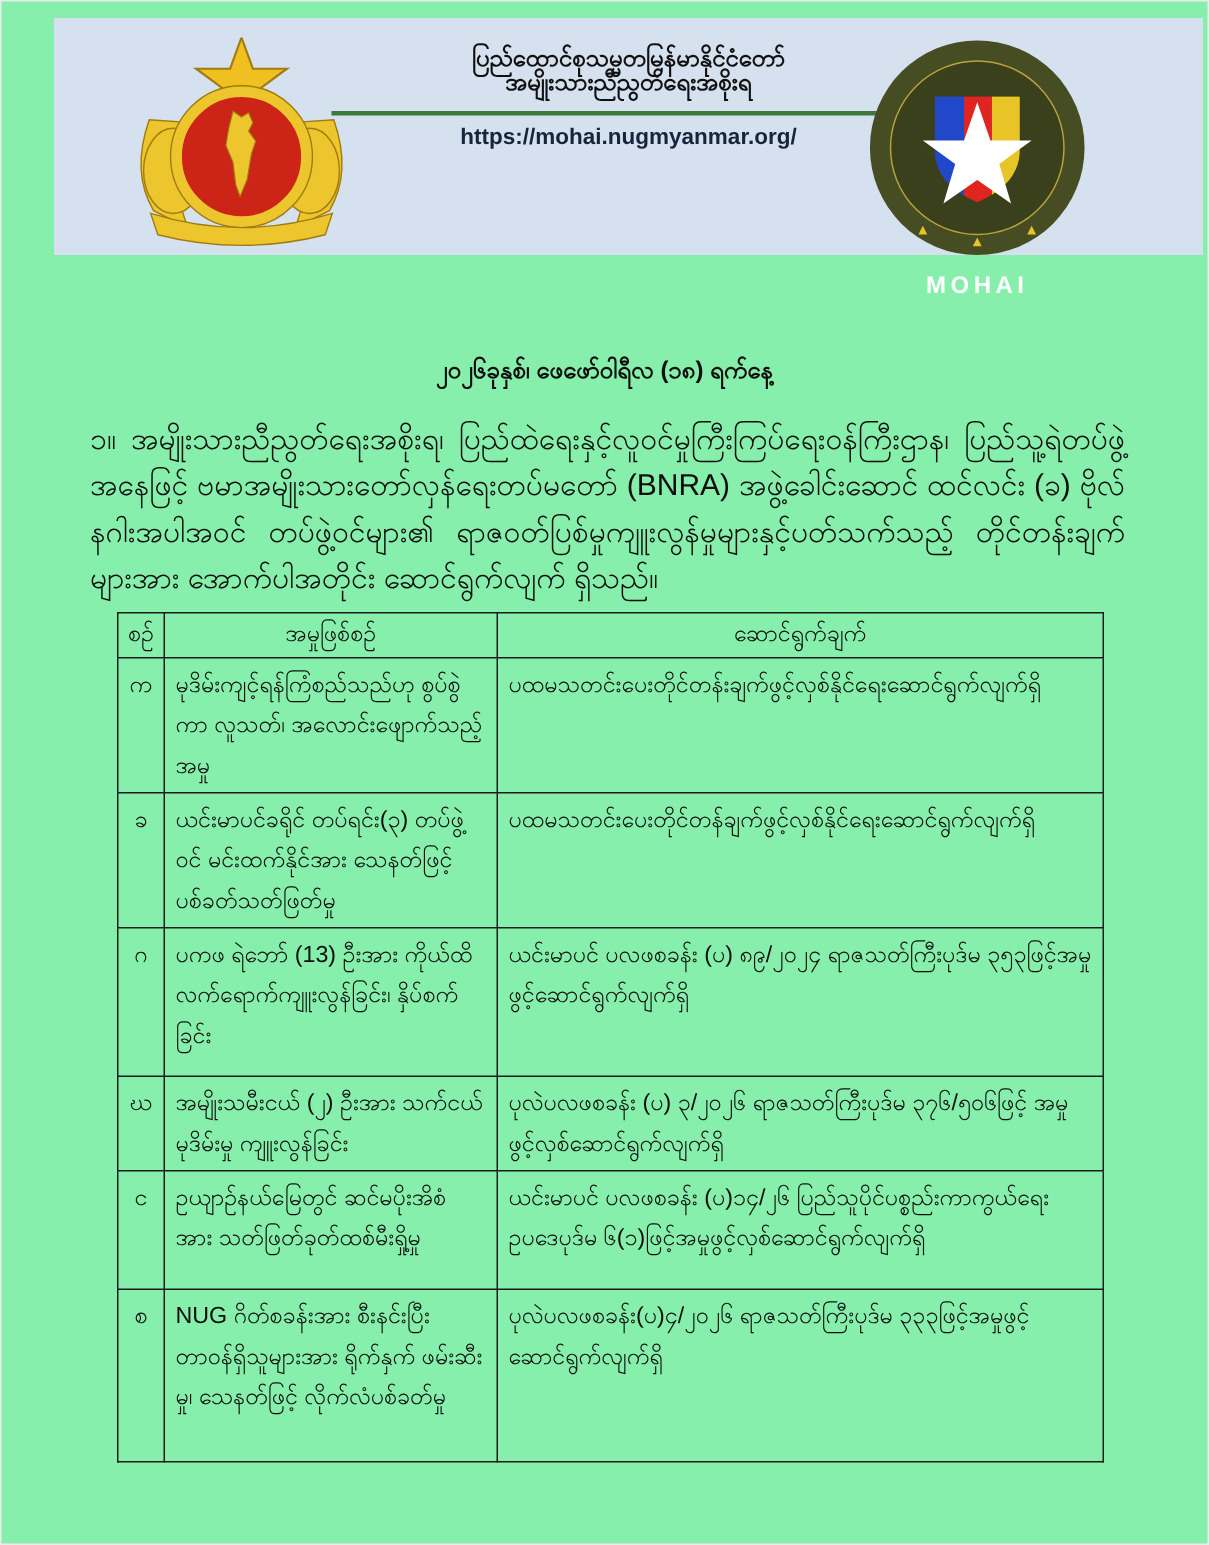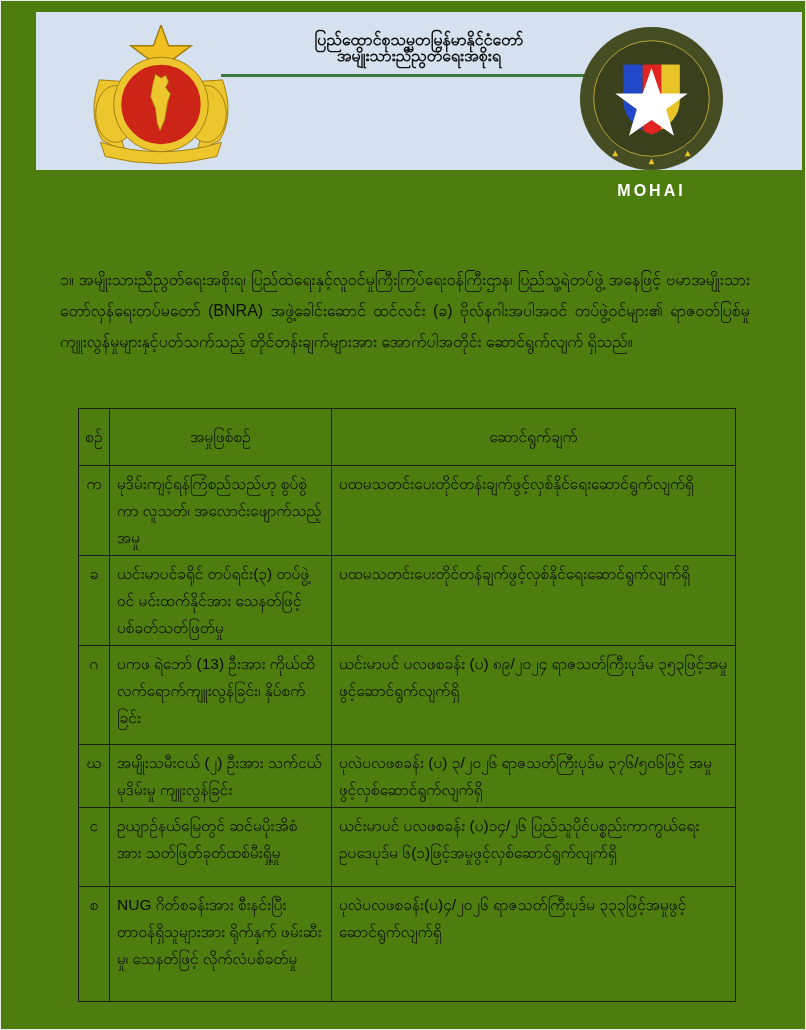--- a/index.html
+++ b/index.html
@@ -1,43 +1,43 @@
 <!DOCTYPE html>
 <html><head>
 <meta charset="utf-8">
 <style>
   html,body{margin:0;padding:0;background:#e8e8e8;font-family:"Liberation Sans","DejaVu Sans",sans-serif;}
-  #page{position:relative;width:806px;height:1030px;background:#4d7c0f;margin:0 auto;overflow:hidden;
+  #page{position:relative;width:806px;height:1030px;background:#86efac;margin:0 auto;overflow:hidden;
         box-shadow:inset 0 0 0 1px #ececec;}
   
   .band{position:absolute;left:36px;top:12px;right:4px;height:158px;background:#d5e1ee;}
   .seal{position:absolute;left:49px;top:13px;width:152px;height:140px;}
   .mohai{position:absolute;left:542px;top:13px;width:147px;height:147px;}
   .mohai-label{position:absolute;left:542px;top:128px;width:147px;text-align:center;
         color:#ffffff;font-size:16px;font-weight:bold;letter-spacing:3px;margin-top:42px;}
   .band-text{position:absolute;left:185px;right:185px;top:20px;text-align:center;color:#111;}
   .band-line1{font-size:16px;font-weight:bold;line-height:1;}
   .band-line2{font-size:16px;font-weight:bold;line-height:1;}
   .band-line3{font-size:17px;font-weight:bold;margin-top:21px;line-height:1;}
   .green-rule{height:3px;background:#3c7a3c;width:430px;margin:10px auto 7px auto;}
   .band-url{font-size:15px;font-weight:bold;color:#16253b;line-height:1.1;}
   
   .title1{position:absolute;top:198px;left:0;width:100%;text-align:center;
           font-size:17px;font-weight:bold;color:#0d0d0d;}
   .title2{position:absolute;top:236px;left:0;width:100%;text-align:center;
           font-size:16px;font-weight:bold;color:#0d0d0d;}
   
-  .intro{position:absolute;top:264px;left:60px;width:690px;font-size:16px;
+  .intro{position:absolute;top:278px;left:60px;width:690px;font-size:20px;
          line-height:31px;color:#0d0d0d;text-align:justify;}
   
   table.cases{position:absolute;top:408px;left:78px;width:657px;border-collapse:collapse;
           table-layout:fixed;font-size:15.5px;color:#0d0d0d;}
   table.cases th,table.cases td{border:1px solid #1c1c1c;padding:4px 7px;vertical-align:top;
           line-height:27px;word-wrap:break-word;}
-  table.cases th{font-weight:normal;text-align:center;padding:16px 4px;line-height:24px;}
+  table.cases th{font-weight:normal;text-align:center;padding:2px 4px;line-height:24px;}
   td.no{text-align:center;}
   col.c-no{width:31px;} col.c-case{width:222px;} col.c-act{width:404px;}
 </style>
 </head>
 <body>
 
 <div id="page">
 
   <div class="band">
 
@@ -52,20 +52,21 @@
         <circle cx="80" cy="84" r="50" fill="none" stroke="#a07c10" stroke-width="1"></circle>
         <path d="M74 52 l6 4 5 -3 3 7 -3 6 5 7 -3 9 -3 18 -5 12 -3 -8 -2 -16 -5 -12 2 -12 z" fill="#ecc62c" stroke="#a07c10" stroke-width="0.8"></path>
         <path d="M16 124 q64 20 128 0 l-5 15 q-59 15 -118 0 z" fill="#ecc62c" stroke="#a07c10" stroke-width="1"></path>
       </svg>
     </div>
 
     <div class="band-text">
       <div class="band-line1">ပြည်ထောင်စုသမ္မတမြန်မာနိုင်ငံတော်</div>
       <div class="band-line2">အမျိုးသားညီညွတ်ရေးအစိုးရ</div>
       <div class="green-rule"></div>
+      <div class="band-url">https://mohai.nugmyanmar.org/</div>
     </div>
 
     <div class="mohai" title="ပြည်ထဲရေး နှင့် လူဝင်မှုကြီးကြပ်ရေးဝန်ကြီးဌာန">
       <svg viewBox="0 0 150 150" width="147" height="147" aria-hidden="true">
         <defs>
           <clipPath id="shieldClip">
             <path d="M46 40 h58 v36 q0 24 -29 36 q-29 -12 -29 -36 z"></path>
           </clipPath>
         </defs>
         <circle cx="75" cy="75" r="73" fill="#474d22"></circle>
@@ -77,20 +78,21 @@
         </g>
         <polygon points="75,44 84,70 112,70 90,86 98,113 75,97 52,113 60,86 38,70 66,70" fill="#ffffff"></polygon>
         <polygon points="38,128 41,134 35,134" fill="#e8c426"></polygon>
         <polygon points="75,136 78,142 72,142" fill="#e8c426"></polygon>
         <polygon points="112,128 115,134 109,134" fill="#e8c426"></polygon>
       </svg>
     </div>
     <div class="mohai-label">MOHAI</div>
   </div>
 
+  <div class="title2">၂၀၂၆ခုနှစ်၊ ဖေဖော်ဝါရီလ (၁၈) ရက်နေ့</div>
 
   <div class="intro">၁။ အမျိုးသားညီညွတ်ရေးအစိုးရ၊ ပြည်ထဲရေးနှင့်လူဝင်မှုကြီးကြပ်ရေးဝန်ကြီးဌာန၊ ပြည်သူ့ရဲတပ်ဖွဲ့ အနေဖြင့် ဗမာအမျိုးသားတော်လှန်ရေးတပ်မတော် (BNRA) အဖွဲ့ခေါင်းဆောင် ထင်လင်း (ခ) ဗိုလ်နဂါးအပါအဝင် တပ်ဖွဲ့ဝင်များ၏ ရာဇဝတ်ပြစ်မှုကျူးလွန်မှုများနှင့်ပတ်သက်သည့် တိုင်တန်းချက်များအား အောက်ပါအတိုင်း ဆောင်ရွက်လျက် ရှိသည်။</div>
 
   <table class="cases">
     <colgroup>
         <col class="c-no">
         <col class="c-case">
         <col class="c-act">
       </colgroup>
     <tbody>

